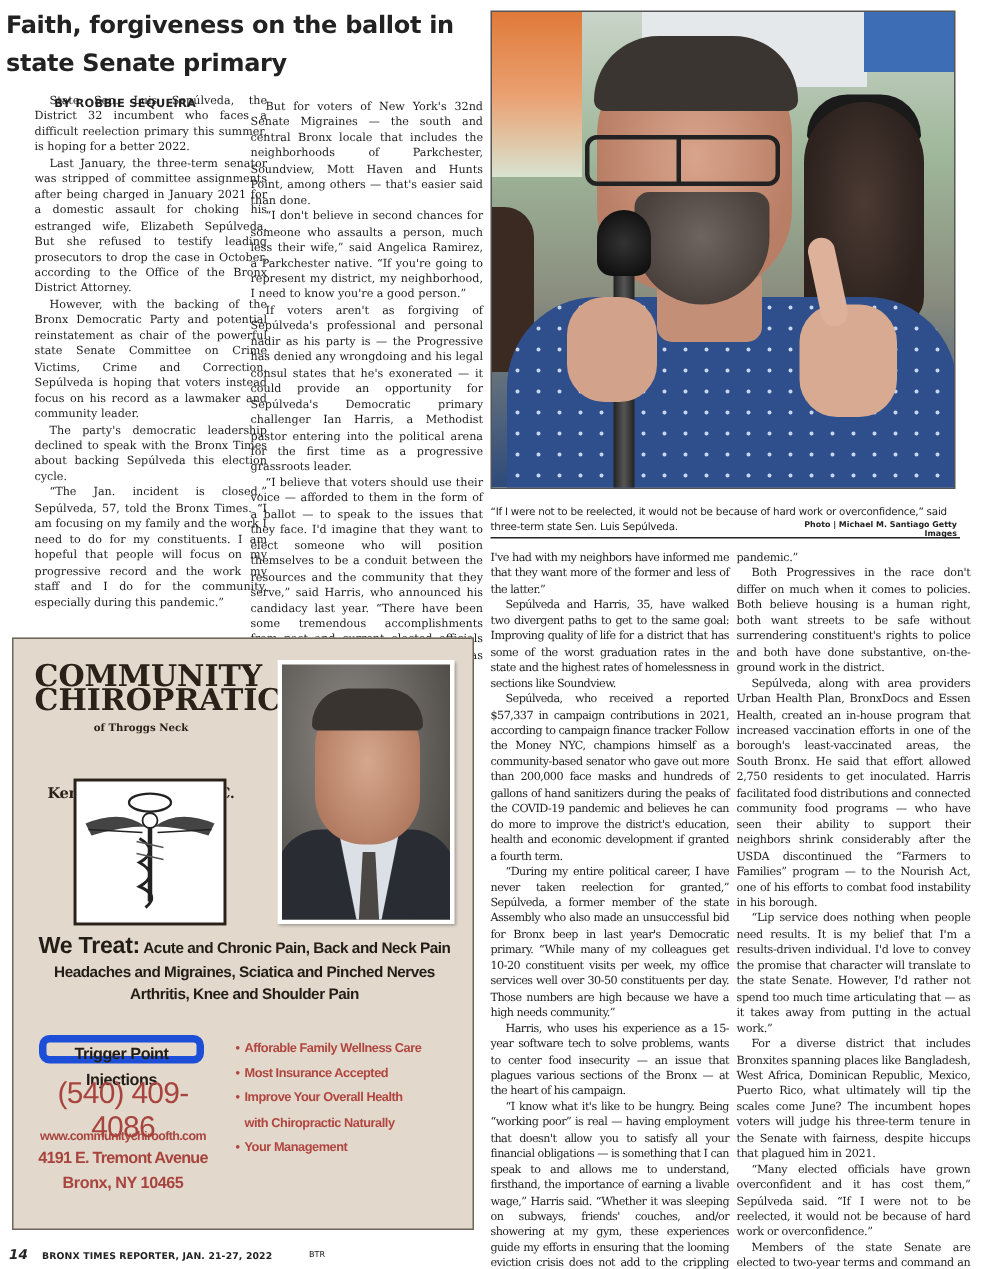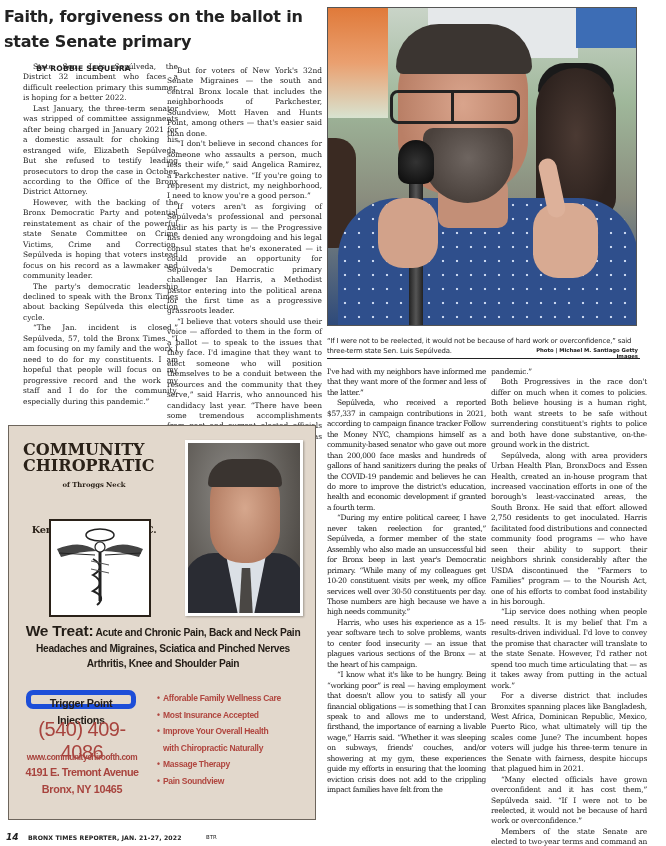--- a/index.html
+++ b/index.html
@@ -64,22 +64,22 @@
     position: absolute; left: 518px; top: 347px; width: 120px; text-align: right;
     font-family: "DejaVu Sans", sans-serif; font-size: 5.3px; color: #222; font-weight: bold;
   }
   .rule-cap { position: absolute; left: 327px; top: 358px; width: 313px; height: 1px; background: #222; }
 
   .ad {
     position: absolute; left: 8px; top: 425px; width: 308px; height: 395px;
     background: #e2d8cc; border: 1px solid #6d655c;
   }
   .ad-title {
-    position: absolute; left: 14px; top: 16px; width: 142px; text-align: left;
-    font-family: "DejaVu Serif", serif; font-weight: bold; font-size: 16px; line-height: 16px; color: #2a2118;
+    position: absolute; left: 14px; top: 16px; width: 142px; text-align: right;
+    font-family: "DejaVu Serif", serif; font-weight: bold; font-size: 20px; line-height: 16px; color: #2a2118;
   }
   .ad-sub {
     position: absolute; left: 14px; top: 55px; width: 142px; text-align: center;
     font-family: "DejaVu Serif", serif; font-weight: bold; font-size: 6.8px; color: #2a2118;
   }
   .ad-name {
     position: absolute; left: 10px; top: 66px; width: 150px; text-align: center;
     font-family: "DejaVu Serif", serif; font-weight: bold; font-size: 9.8px; color: #2a2118; letter-spacing: -0.3px; margin-top: 32px;
   }
   .ad-logo {
@@ -181,20 +181,21 @@
   <div class="finger-hand"></div>
   <div class="finger"></div>
 </div>
 
 <div class="caption">“If I were not to be reelected, it would not be because of hard work or overconfidence,” said three-term state Sen. Luis Sepúlveda.</div>
 <div class="credit">Photo | Michael M. Santiago Getty Images</div>
 <div class="rule-cap"></div>
 
 <div class="col col3">
   <p class="noindent">I've had with my neighbors have informed me that they want more of the former and less of the latter.”</p>
+  <p>Sepúlveda and Harris, 35, have walked two divergent paths to get to the same goal: Improving quality of life for a district that has some of the worst graduation rates in the state and the highest rates of homelessness in sections like Soundview.</p>
   <p>Sepúlveda, who received a reported $57,337 in campaign contributions in 2021, according to campaign finance tracker Follow the Money NYC, champions himself as a community-based senator who gave out more than 200,000 face masks and hundreds of gallons of hand sanitizers during the peaks of the COVID-19 pandemic and believes he can do more to improve the district's education, health and economic development if granted a fourth term.</p>
   <p>“During my entire political career, I have never taken reelection for granted,” Sepúlveda, a former member of the state Assembly who also made an unsuccessful bid for Bronx beep in last year's Democratic primary. “While many of my colleagues get 10-20 constituent visits per week, my office services well over 30-50 constituents per day. Those numbers are high because we have a high needs community.”</p>
   <p>Harris, who uses his experience as a 15-year software tech to solve problems, wants to center food insecurity — an issue that plagues various sections of the Bronx — at the heart of his campaign.</p>
   <p>“I know what it's like to be hungry. Being “working poor” is real — having employment that doesn't allow you to satisfy all your financial obligations — is something that I can speak to and allows me to understand, firsthand, the importance of earning a livable wage,” Harris said. “Whether it was sleeping on subways, friends' couches, and/or showering at my gym, these experiences guide my efforts in ensuring that the looming eviction crisis does not add to the crippling impact families have felt from the</p>
 </div>
 
 <div class="col col4">
   <p class="noindent">pandemic.”</p>
   <p>Both Progressives in the race don't differ on much when it comes to policies. Both believe housing is a human right, both want streets to be safe without surrendering constituent's rights to police and both have done substantive, on-the-ground work in the district.</p>
   <p>Sepúlveda, along with area providers Urban Health Plan, BronxDocs and Essen Health, created an in-house program that increased vaccination efforts in one of the borough's least-vaccinated areas, the South Bronx. He said that effort allowed 2,750 residents to get inoculated. Harris facilitated food distributions and connected community food programs — who have seen their ability to support their neighbors shrink considerably after the USDA discontinued the “Farmers to Families” program — to the Nourish Act, one of his efforts to combat food instability in his borough.</p>
@@ -245,22 +246,21 @@
   <div class="ad-phone">(540) 409-4086</div>
   <div class="ad-url">www.communitychiroofth.com</div>
   <div class="ad-addr">4191 E. Tremont Avenue</div>
   <div class="ad-city">Bronx, NY 10465</div>
 
   <ul class="ad-list">
     <li><span class="bullet">•</span><span>Afforable Family Wellness Care</span></li>
     <li><span class="bullet">•</span><span>Most Insurance Accepted</span></li>
     <li><span class="bullet">•</span><span>Improve Your Overall Health</span></li>
     <li class="cont">with Chiropractic Naturally</li>
-    <li><span class="bullet">•</span><span>Massage Therapy</span></li>
-    <li><span class="bullet">•</span><span>Pain Soundview</span></li>
+    <li><span class="bullet">•</span><span>Your Management</span></li>
   </ul>
 </div>
 
 <div class="footer">
   <span class="pgnum">14</span>
   <span class="pub">BRONX TIMES REPORTER, JAN. 21-27, 2022</span>
   <span class="code">BTR</span>
 </div>
 
 </body></html>

